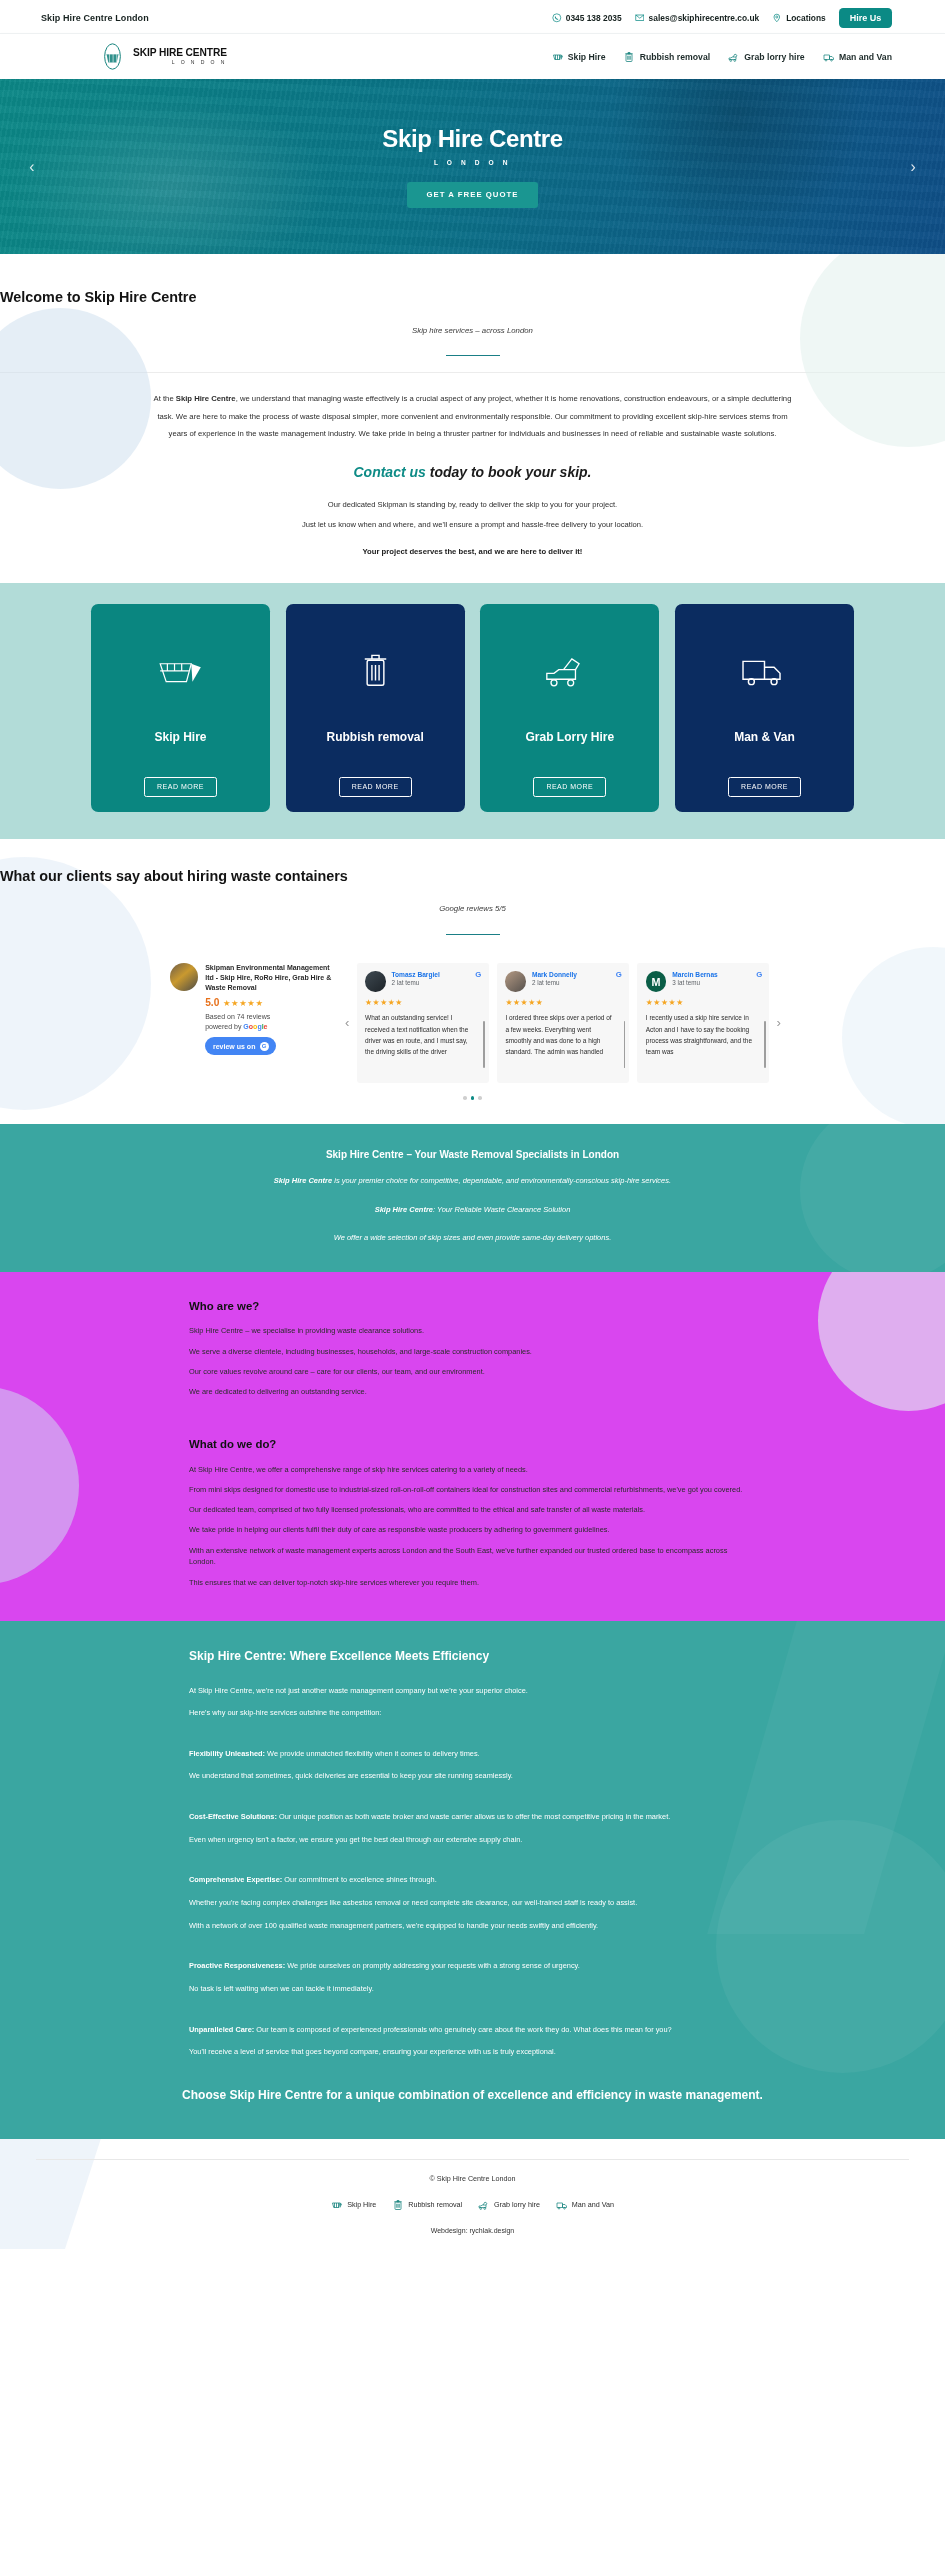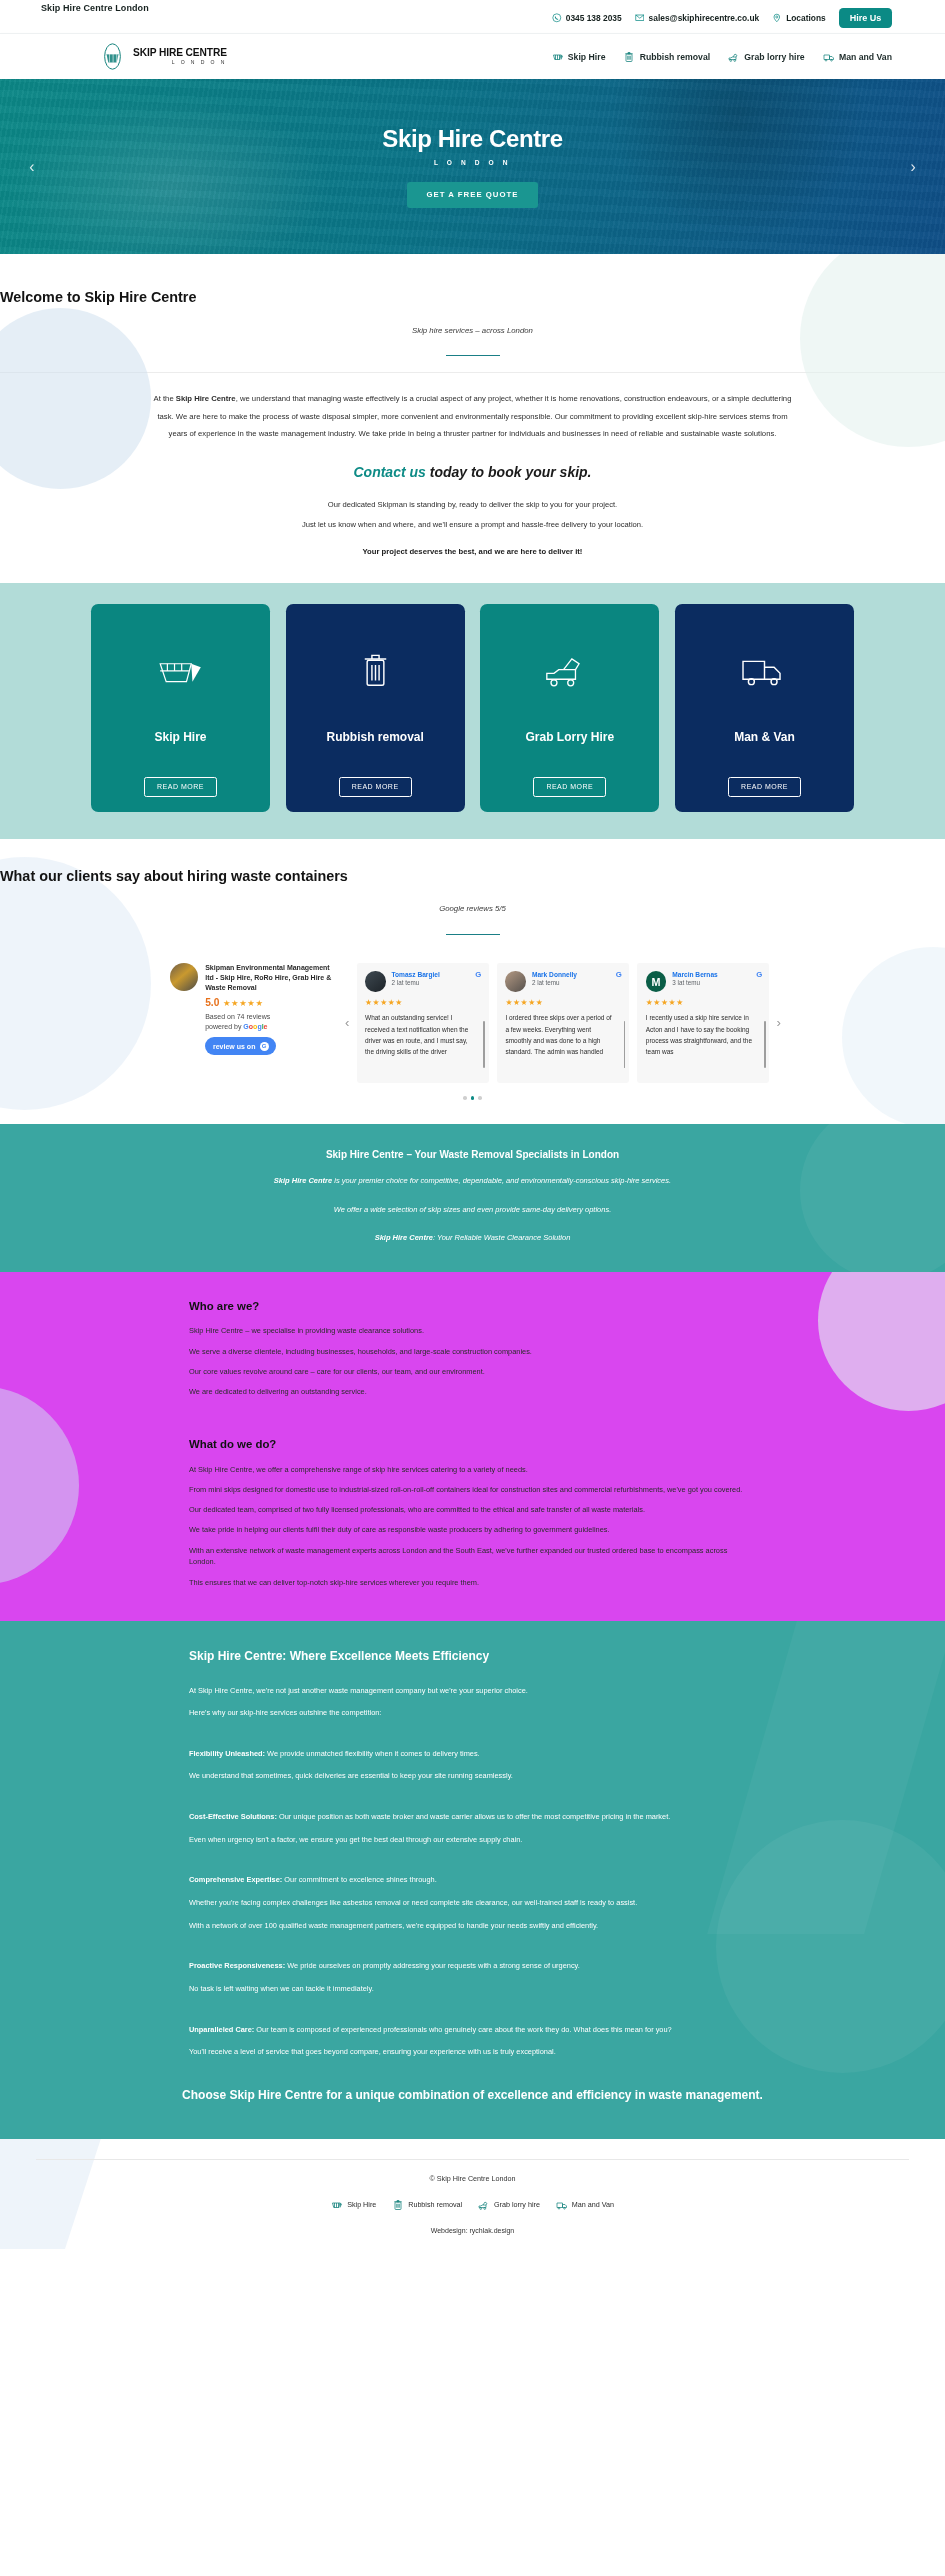--- a/index.html
+++ b/index.html
@@ -7,21 +7,21 @@
   body {
     font-family: "Liberation Sans", sans-serif;
     background: #ffffff;
     color: #2b2b2b;
     -webkit-font-smoothing: antialiased;
   }
   .wrap { width: 945px; position: relative; overflow: hidden; }
 
   
   .topbar {
-    height: 33px; display: flex; 
+    height: 33px; display: flex; align-items: center;
     padding: 3px 53px 0 41px; background:#fff; position: relative;
   }
   .topbar-brand { font-size: 9px; font-weight: 700; color:#16211f; letter-spacing:0.1px;}
   .topbar-right { margin-left:auto; display:flex; align-items:center; gap: 13.2px; }
   .tb-item { display:flex; align-items:center; gap:4.2px; font-size:8.4px; font-weight:700; color:#16211f; }
   .tb-item.plain { font-weight:600; }
   .tb-icon { width:9.6px; height:9.6px; display:inline-block; color:#0b8a85; flex:none; }
   .tb-icon svg { display:block; width:100%; height:100%; }
   .hireus {
     background:#0b8a85; color:#fff; font-size:9px; font-weight:700;
@@ -483,24 +483,24 @@
       <span class="dot on"></span>
       <span class="dot"></span>
     </div>
   </div>
 
   <div class="teal-band">
     <div class="tb-title">Skip Hire Centre – Your Waste Removal Specialists in London</div>
     <div class="tb-p">
       <b>Skip Hire Centre</b><span> is your premier choice for competitive, dependable, and environmentally-conscious skip-hire services.</span>
     </div>
-    <div class="tb-p">We offer a wide selection of skip sizes and even provide same-day delivery options.</div>
     <div class="tb-p">
       <b>Skip Hire Centre</b><span>: Your Reliable Waste Clearance Solution</span>
     </div>
+    <div class="tb-p">We offer a wide selection of skip sizes and even provide same-day delivery options.</div>
   </div>
 
   <div class="content-sec">
     <div class="blob b5"></div>
     <div class="blob b6"></div>
     <div class="content-inner">
       <h2 class="h2">Who are we?</h2>
       <p class="line">Skip Hire Centre – we specialise in providing waste clearance solutions.</p>
       <p class="line">We serve a diverse clientele, including businesses, households, and large-scale construction companies.</p>
       <p class="line">Our core values revolve around care – care for our clients, our team, and our environment.</p>

